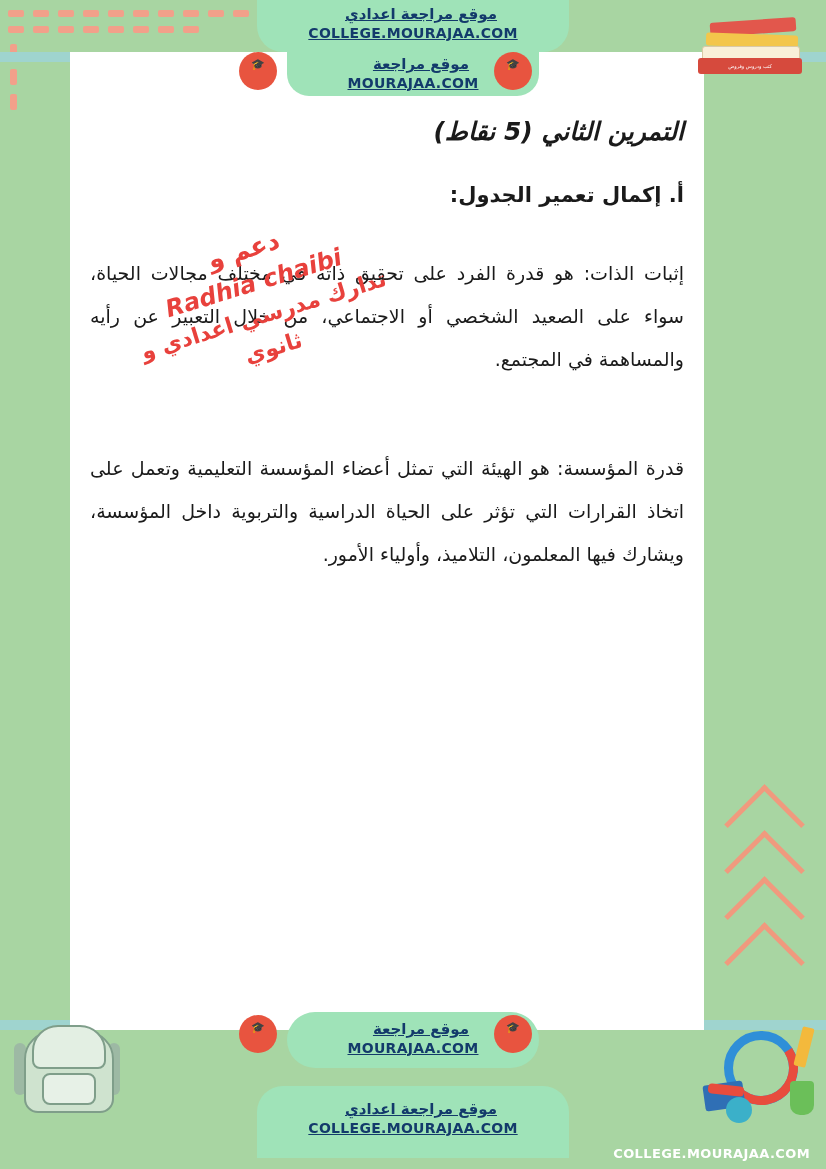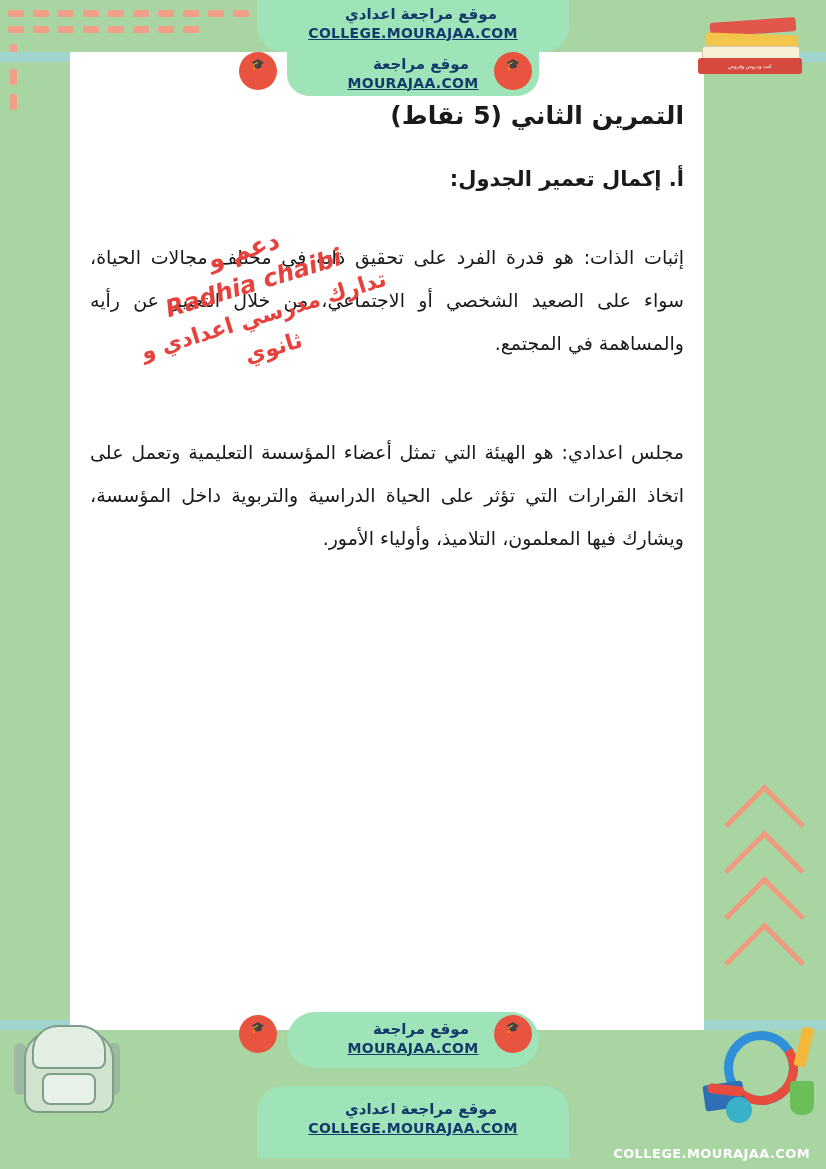--- a/index.html
+++ b/index.html
@@ -80,20 +80,21 @@
   }
   .banner-top {
     left: 257px; top: 0;
     width: 312px; height: 52px;
     padding-top: 5px;
     box-sizing: border-box;
   }
   .banner-line1 {
     font-size: 15px;
     font-weight: bold;
+    text-decoration: underline;
     line-height: 19px;
     padding-left: 16px;
   }
   .banner-line2 {
     font-size: 14px;
     font-weight: bold;
     text-decoration: underline;
     letter-spacing: .3px;
     line-height: 19px;
   }
@@ -157,22 +158,23 @@
     width: 594px;
     color: #1a1a1a;
     direction: rtl;
     text-align: right;
     font-family: "DejaVu Sans", "Liberation Sans", sans-serif;
   }
   .h-exercise {
     font-size: 25px;
     font-weight: bold;
     line-height: 36px;
-    margin: 2px 0 0 0;
+    margin: 18px 0 0 0;
     padding-left: 6px;
+    font-style: italic;
   }
   .q-line {
     font-size: 21px;
     font-weight: bold;
     line-height: 34px;
     margin-top: 28px;
   }
   .q-line.second { margin-top: 58px; }
   .para {
     font-size: 19px;
@@ -408,21 +410,21 @@
     <div class="h-exercise">التمرين الثاني (5 نقاط)</div>
 
     <div class="q-line">أ. إكمال تعمير الجدول:</div>
 
 
     <p class="para">
       <span class="term">إثبات الذات:</span><span> هو قدرة الفرد على تحقيق ذاته في مختلف مجالات الحياة، سواء على الصعيد الشخصي أو الاجتماعي، من خلال التعبير عن رأيه والمساهمة في المجتمع.</span>
     </p>
 
     <p class="para second">
-      <span class="term">مجلس اعدادي:</span><span> هو الهيئة التي تمثل أعضاء المؤسسة التعليمية وتعمل على اتخاذ القرارات التي تؤثر على الحياة الدراسية والتربوية داخل المؤسسة، ويشارك فيها المعلمون، التلاميذ، وأولياء الأمور.</span>
+      <span class="term">قدرة المؤسسة:</span><span> هو الهيئة التي تمثل أعضاء المؤسسة التعليمية وتعمل على اتخاذ القرارات التي تؤثر على الحياة الدراسية والتربوية داخل المؤسسة، ويشارك فيها المعلمون، التلاميذ، وأولياء الأمور.</span>
     </p>
   </div>
 
   <div class="stamp">
     <div class="s1">دعم و</div>
     <div class="s2">Radhia chaibi</div>
     <div class="s3">تدارك مدرسي اعدادي و</div>
     <div class="s4">ثانوي</div>
   </div>
 

